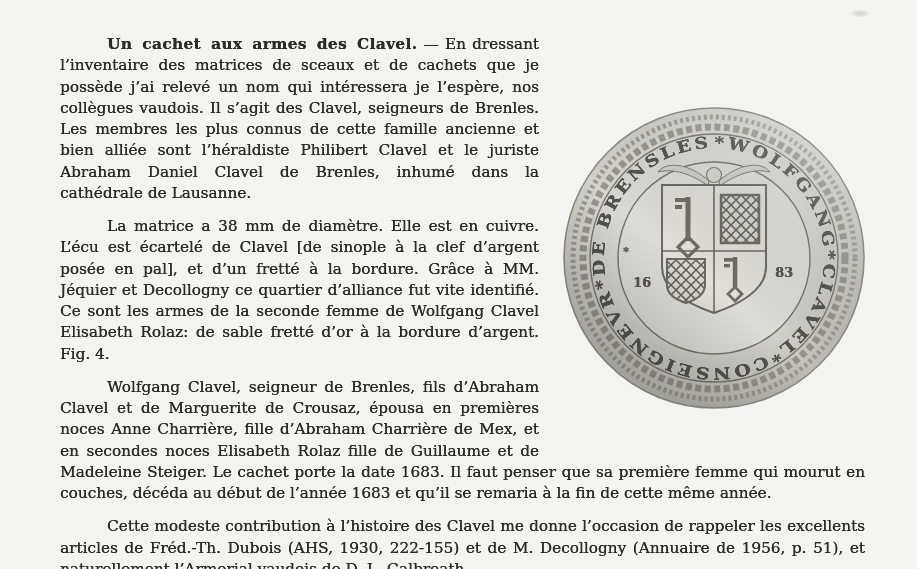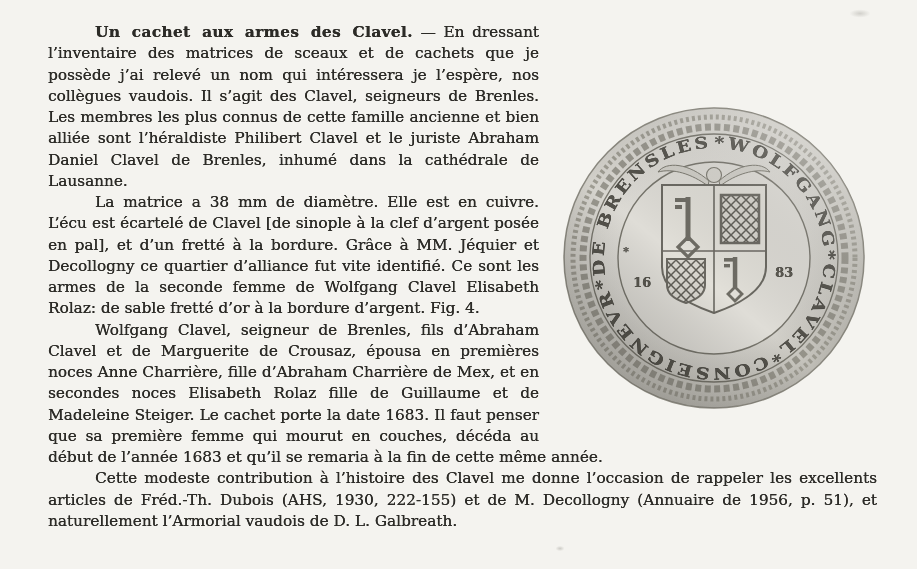--- a/index.html
+++ b/index.html
@@ -12,21 +12,21 @@
     width:917px;height:569px;
     box-sizing:border-box;
     background:#f4f3ef;
     padding:22px 40px 0 48px;
     font-family:"DejaVu Serif","Liberation Serif",serif;
     font-size:15.3px;
     line-height:21.25px;
     color:#2c2b27;
     text-shadow:0.15px 0 0 currentColor;
   }
-  p{margin:0;text-align:justify;text-indent:47px;}
+  p{margin:12px;text-align:justify;text-indent:47px;}
   .lead{font-weight:bold;word-spacing:3px;letter-spacing:0.4px;}
   .para-last{position:relative;}
   .signature{
     position:absolute;right:60px;bottom:0;
     font-style:italic;word-spacing:6px;text-indent:0;
   }
   .seal-figure{
     float:right;
     width:326px;
     margin:83px 0 0 12px;

